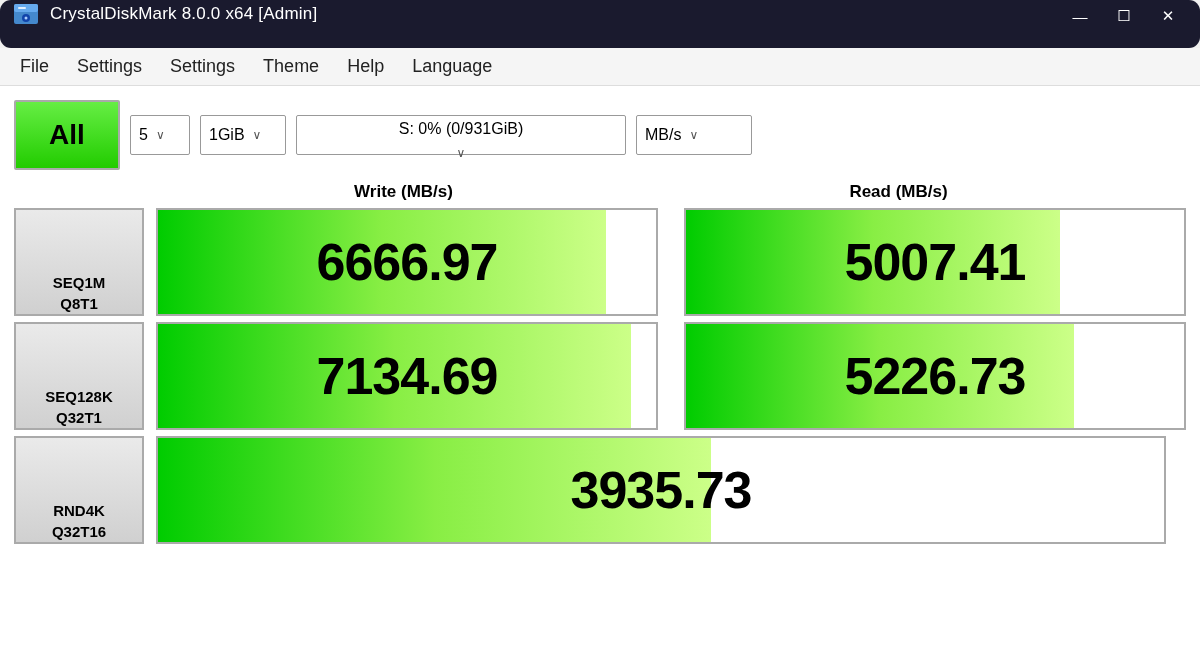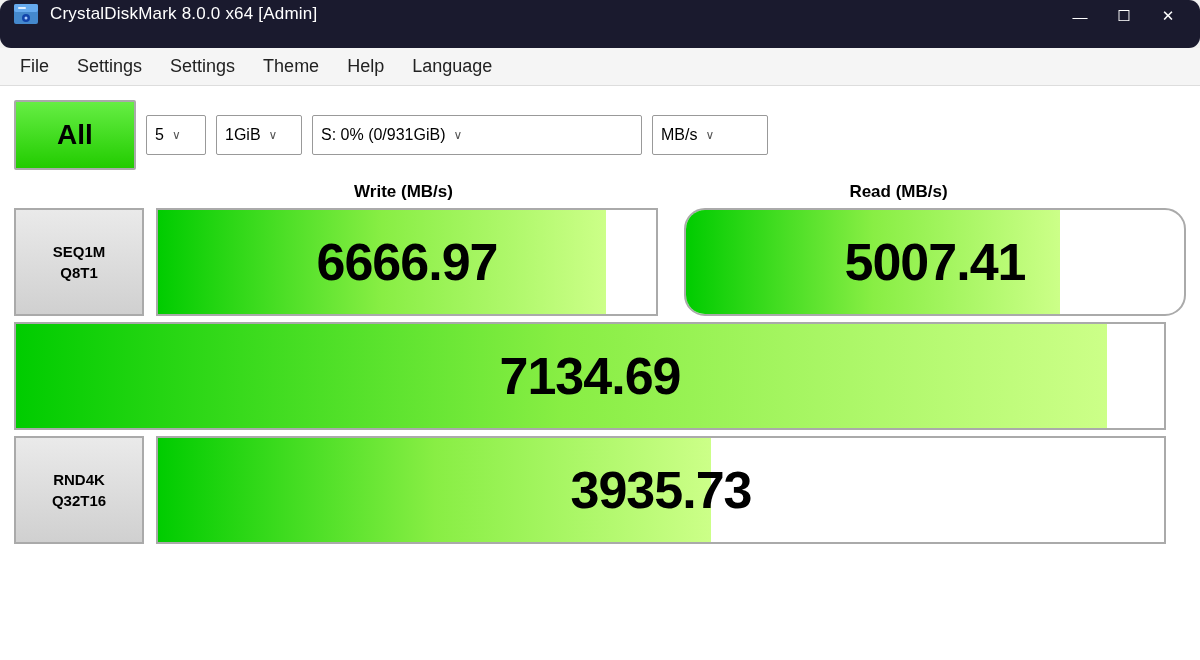--- a/index.html
+++ b/index.html
@@ -85,21 +85,21 @@
       gap: 10px;
       margin-bottom: 12px;
     }
 
     .btn-all {
       background: linear-gradient(to bottom, #66ee44, #22cc00);
       border: 2px solid #aaa;
       color: black;
       font-size: 28px;
       font-weight: 900;
-      width: 122px;
+      width: 106px;
       height: 70px;
       cursor: pointer;
       display: flex;
       align-items: center;
       justify-content: center;
       border-radius: 2px;
     }
 
     .dropdown {
       background: white;
@@ -108,21 +108,21 @@
       padding: 4px 8px;
       font-size: 16px;
       cursor: pointer;
       display: flex;
       align-items: center;
       gap: 8px;
       height: 40px;
     }
     .dropdown-count { width: 60px; }
     .dropdown-size { width: 86px; }
-    .dropdown-drive { width: 330px; }
+    .dropdown-drive { width: 330px; flex-direction: column; }
     .dropdown-unit { width: 116px; }
 
     .chevron { font-size: 12px; color: #555; }
 
     
     .headers-row {
       display: flex;
       margin-bottom: 6px;
       margin-left: 142px;
     }
@@ -143,21 +143,21 @@
       height: 108px;
     }
 
     .row-label {
       width: 130px;
       background: linear-gradient(to bottom, #eaeaea, #d0d0d0);
       border: 2px solid #aaa;
       display: flex;
       flex-direction: column;
       align-items: center;
-      justify-content: center;
+      justify-content: flex-end;
       font-size: 15px;
       font-weight: 900;
       line-height: 1.4;
       margin-right: 12px;
       flex-shrink: 0;
     }
 
     .bench-value-cell {
       flex: 1;
       border: 2px solid #aaa;
@@ -184,21 +184,21 @@
       color: black;
     }
 
     
     .green-bar {
       background: linear-gradient(to right, #00cc00, #88ee44, #ccff88);
     }
 
     
     .bench-row .read-cell { margin-right: 20px; }
-    .bench-row .write-cell { margin-right: 0; border-radius: 21px; }
+    .bench-row .write-cell { margin-right: 0; }
 
     .bench-cells {
       display: flex;
       flex: 1;
       gap: 6px;
     }
   </style>
 </head>
 <body>
 
@@ -268,24 +268,32 @@
             <div class="bar-bg green-bar" style="width: 90%;"></div>
             <span class="val-text">6666.97</span>
           </div>
           <div class="bench-value-cell write-cell">
             <div class="bar-bg green-bar" style="width: 75%;"></div>
             <span class="val-text">5007.41</span>
           </div>
         </div>
       </div>
       <div class="bench-row">
+        <div class="row-label">
+          <span>SEQ128K</span>
+          <span>Q32T1</span>
+        </div>
         <div class="bench-cells">
           <div class="bench-value-cell read-cell">
             <div class="bar-bg green-bar" style="width: 95%;"></div>
             <span class="val-text">7134.69</span>
+          </div>
+          <div class="bench-value-cell write-cell">
+            <div class="bar-bg green-bar" style="width: 78%;"></div>
+            <span class="val-text">5226.73</span>
           </div>
         </div>
       </div>
       <div class="bench-row">
         <div class="row-label">
           <span>RND4K</span>
           <span>Q32T16</span>
         </div>
         <div class="bench-cells">
           <div class="bench-value-cell read-cell">

